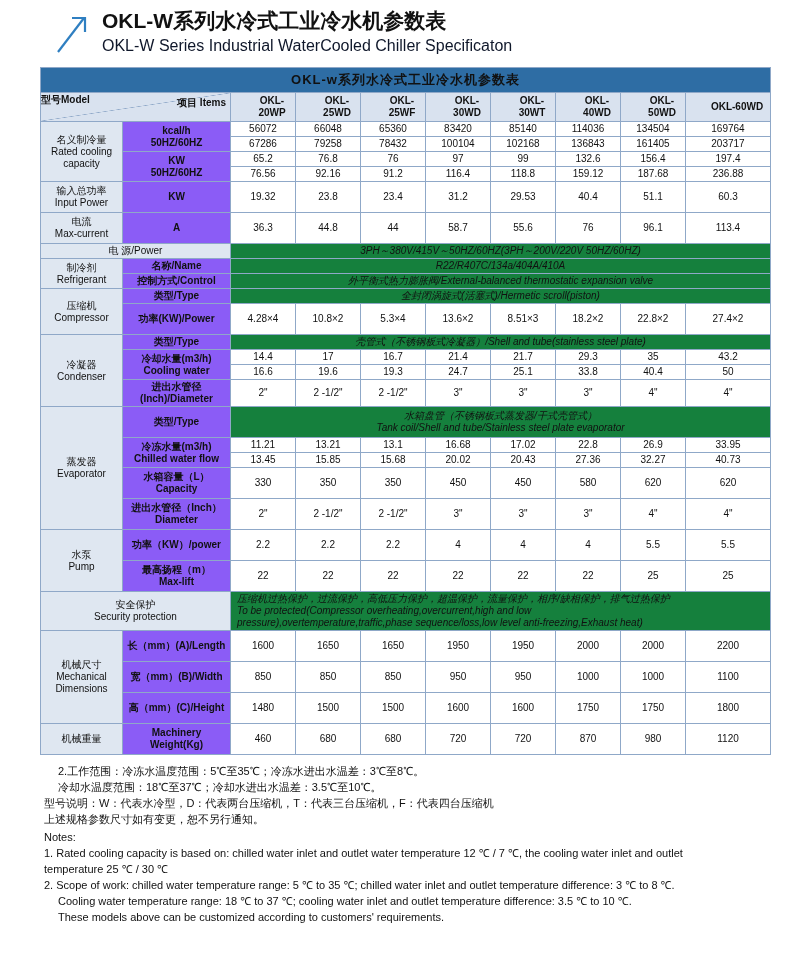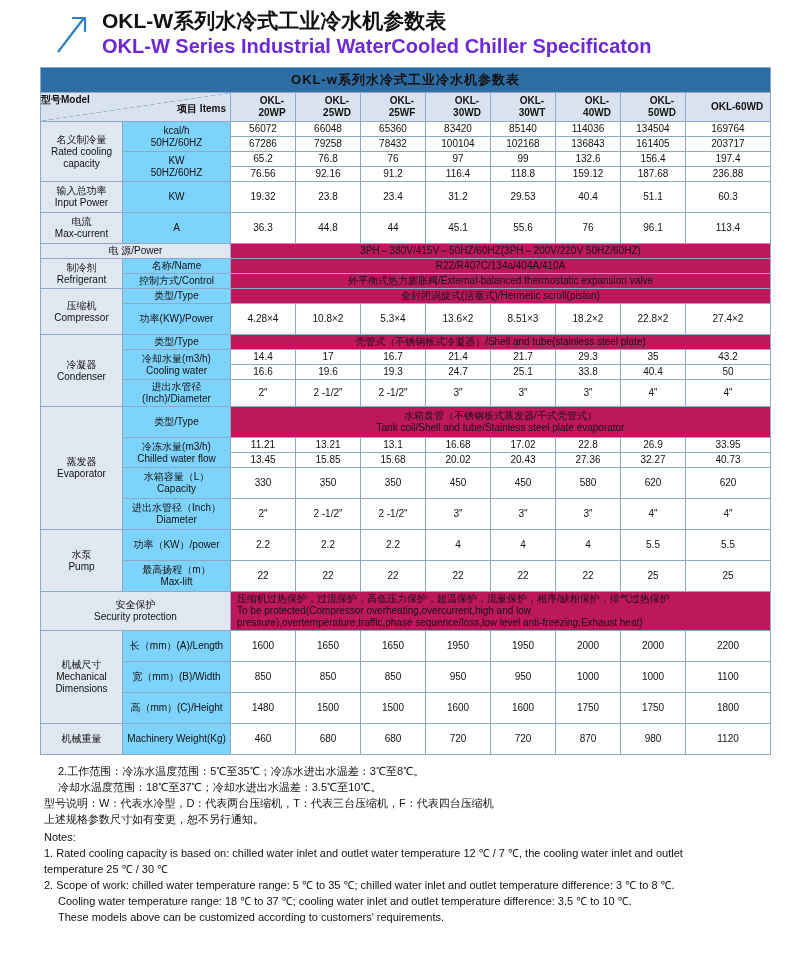--- a/index.html
+++ b/index.html
@@ -38,24 +38,24 @@
     margin-left: 6px;
   }
   .title-cn {
     font-size: 21px;
     font-weight: bold;
     letter-spacing: 0px;
     line-height: 26px;
     color: #111;
   }
   .title-en {
-    font-size: 20px;
-    font-weight: bold;
+    font-size: 16px;
+    font-weight: normal;
     line-height: 22px;
-    color: #6d28d9;
+    color: #0f172a;
     margin-top: 1px;
   }
   
   .table-wrap {
     margin: 8px 40px 0 40px;
   }
   table.spec {
     border-collapse: collapse;
     width: 710px;
     table-layout: fixed;
@@ -80,48 +80,50 @@
   .hdr {
     background: #d9e2ef;
     font-weight: bold;
     height: 22px;
   }
   .lbl {
     background: #dfe7f1;
     font-weight: normal;
   }
   .sublbl {
-    background: #7dd3fc;
+    background: #8b5cf6;
+    font-weight: bold;
   }
   .val {
     background: #ffffff;
   }
   .wide {
-    background: #be185d;
+    background: #15803d;
+    font-style: italic;
   }
   .tall {
     height: 28px;
   }
   .corner {
     background: #d9e2ef;
     position: relative;
     padding: 0;
     height: 26px;
   }
   .corner .tl {
     position: absolute;
     left: 0;
     top: 1px;
     font-weight: bold;
     font-size: 10px;
   }
   .corner .br {
     position: absolute;
     right: 4px;
-    bottom: 6px;
+    bottom: 12px;
     font-weight: bold;
     font-size: 10px;
     text-align: right;
   }
   .corner .slash {
     position: absolute;
     left: 0; top: 0; right: 0; bottom: 0;
   }
   .corner .slash:after {
     content: "";
@@ -289,21 +291,21 @@
 
       <tr>
         <td class="lbl tall">
           <span style="display:block">电流</span>
           <span style="display:block">Max-current</span>
         </td>
         <td class="sublbl">A</td>
         <td class="val">36.3</td>
         <td class="val">44.8</td>
         <td class="val">44</td>
-        <td class="val">45.1</td>
+        <td class="val">58.7</td>
         <td class="val">55.6</td>
         <td class="val">76</td>
         <td class="val">96.1</td>
         <td class="val">113.4</td>
       </tr>
 
       <tr>
         <td class="lbl" colspan="2">电        源/Power</td>
         <td class="wide" colspan="8">3PH～380V/415V～50HZ/60HZ(3PH～200V/220V   50HZ/60HZ)</td>
       </tr>

